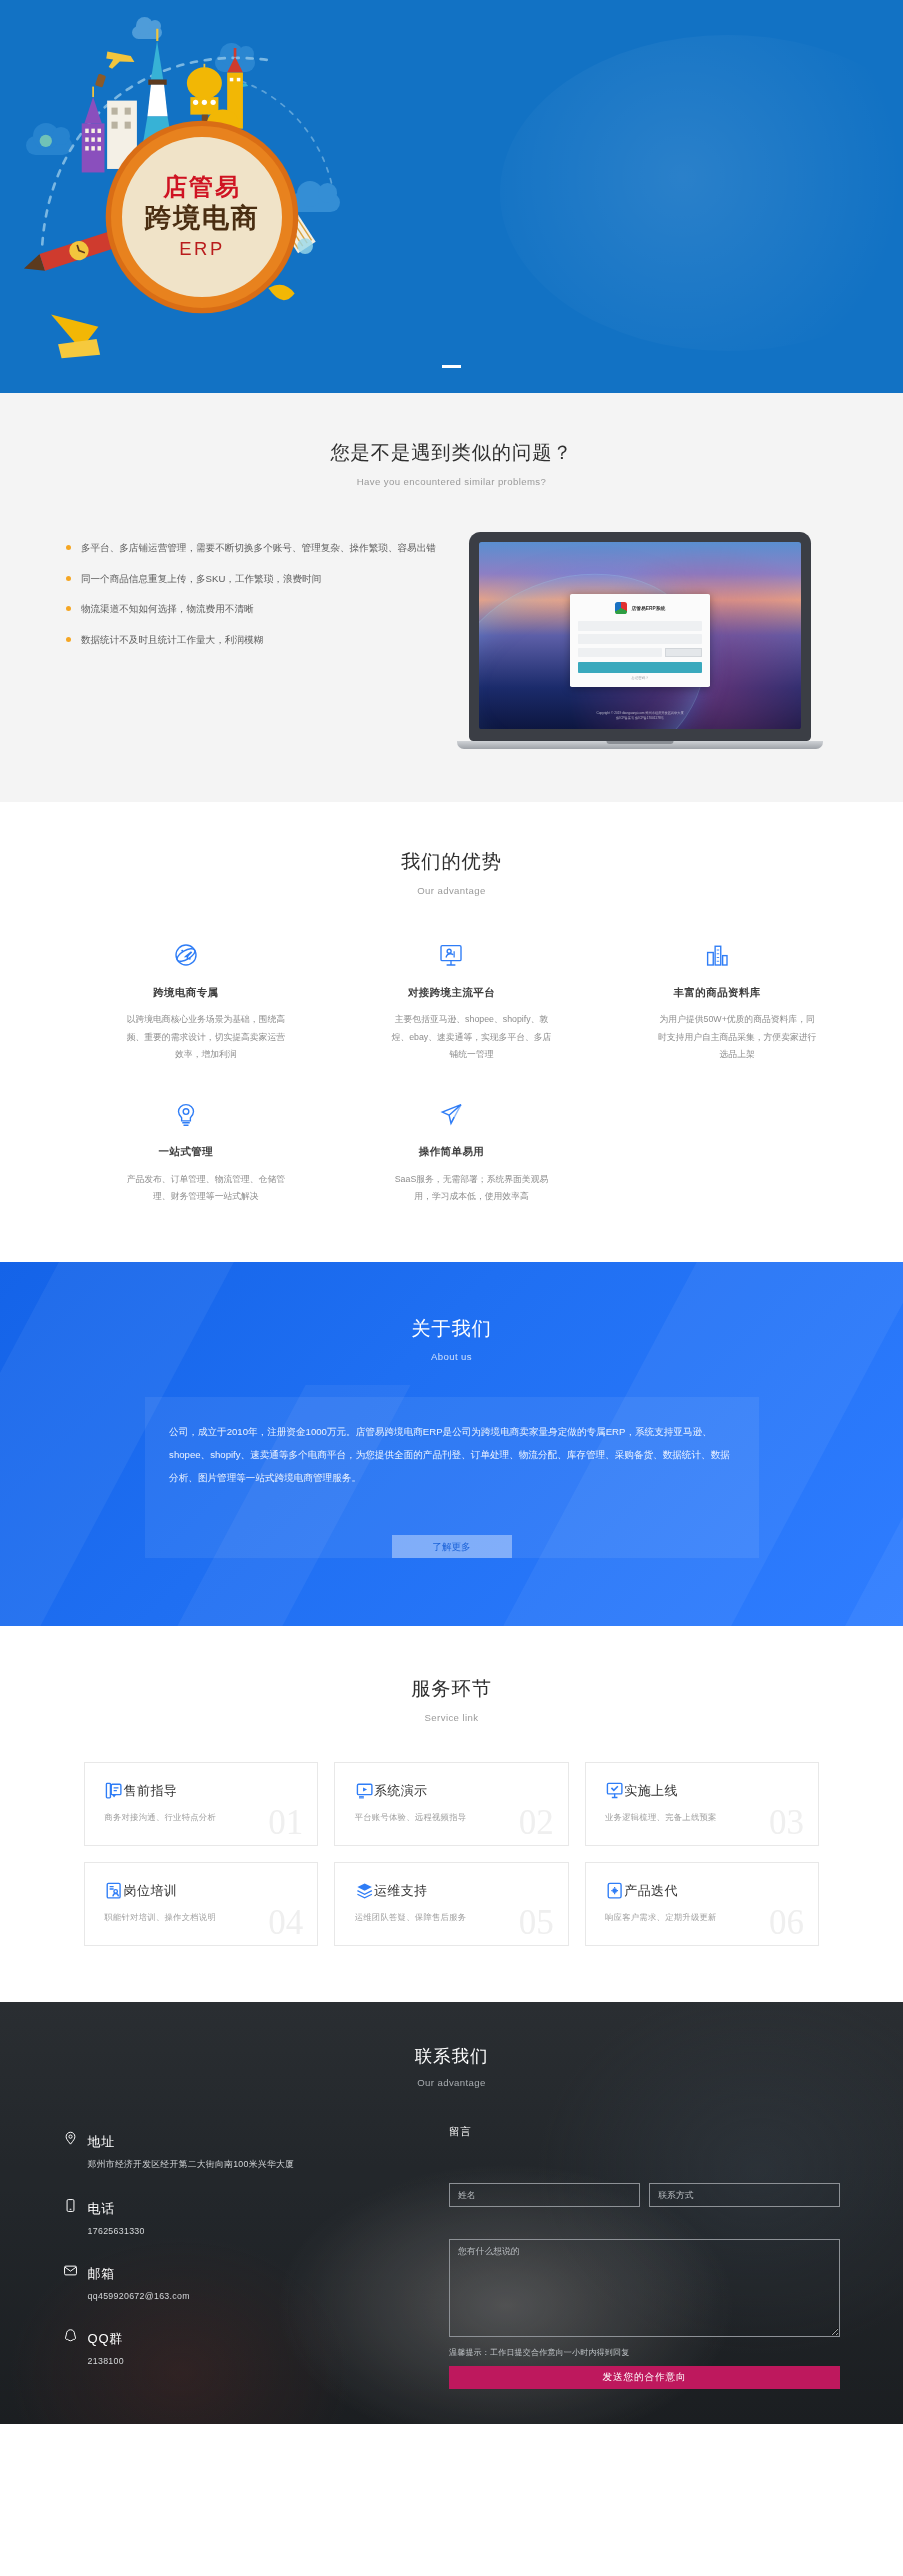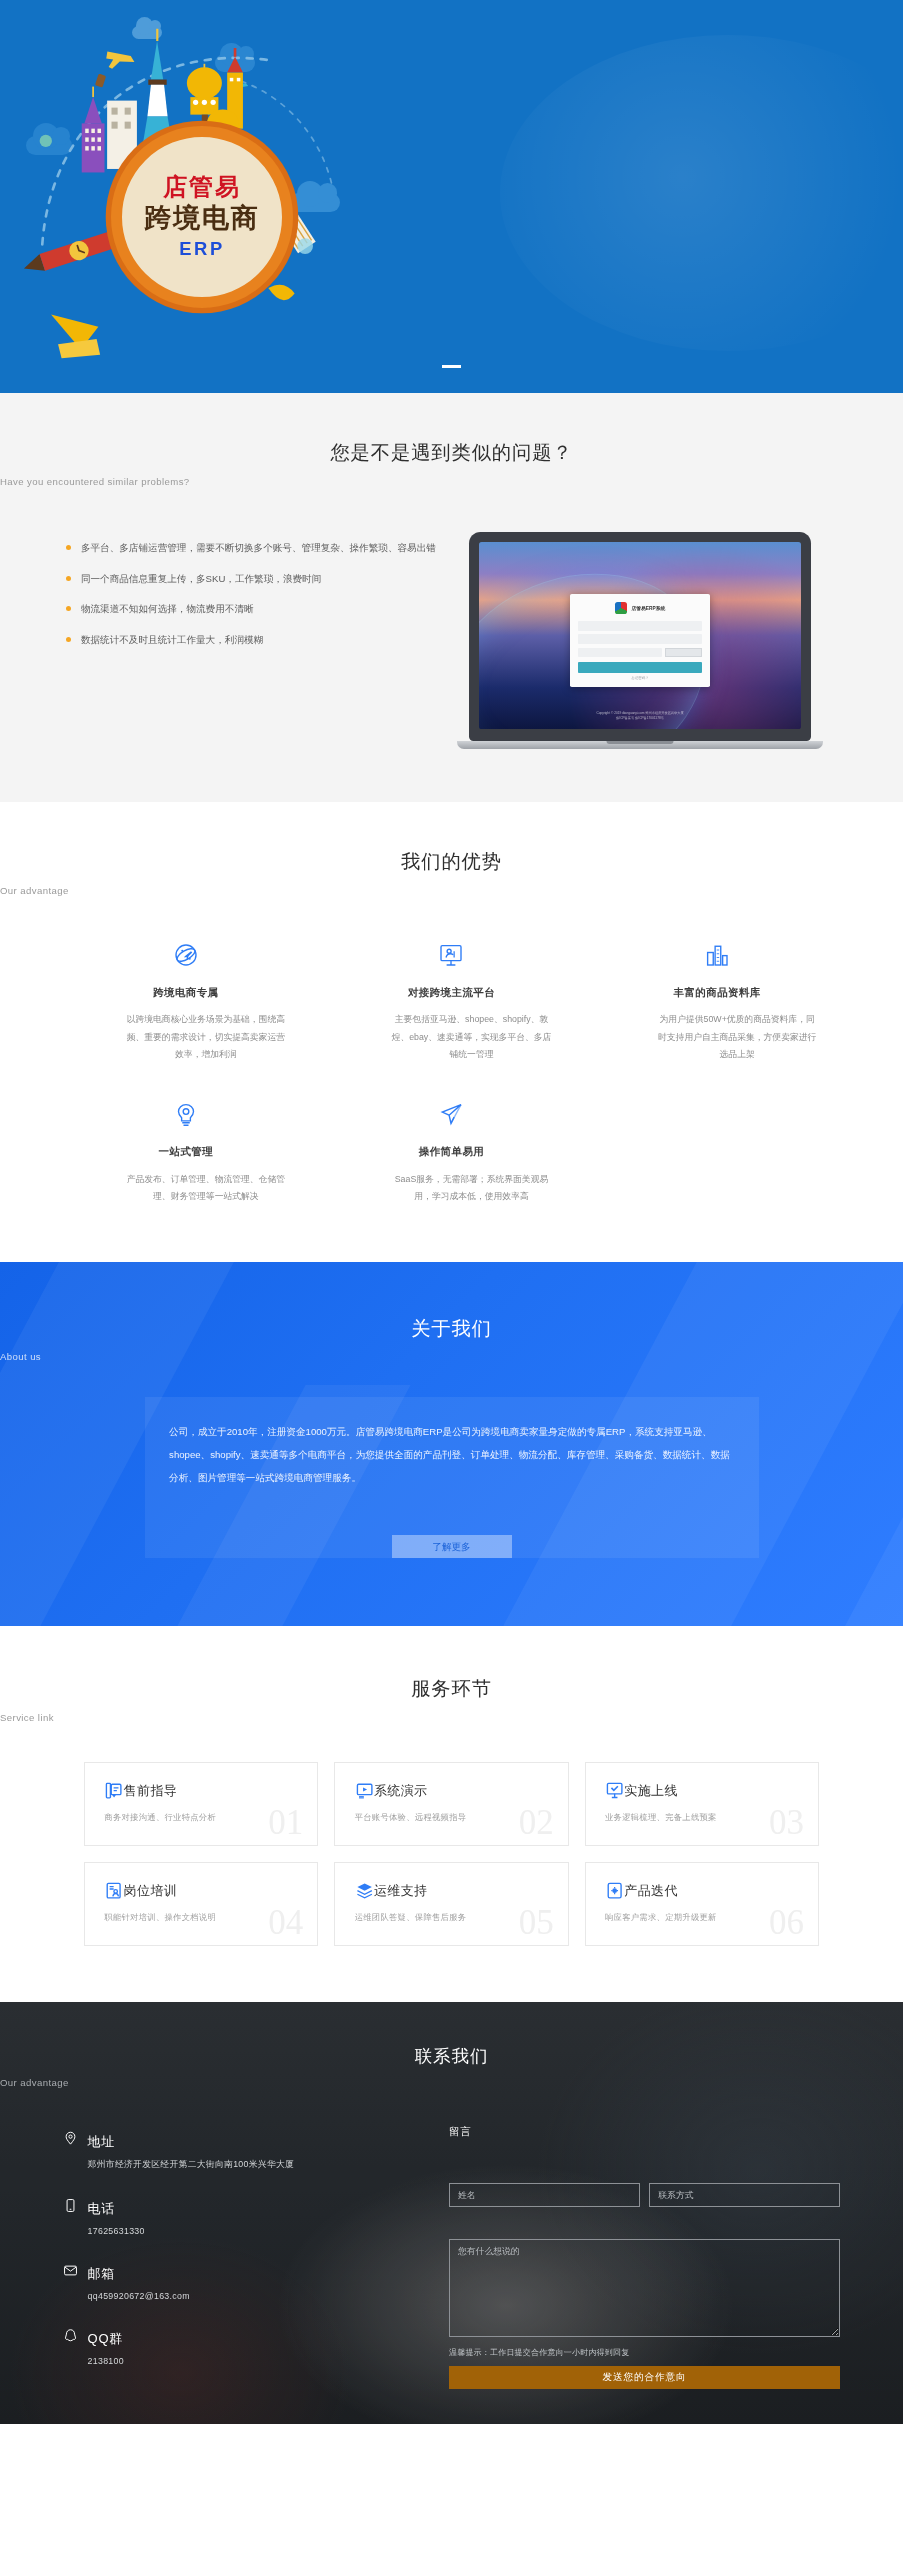--- a/index.html
+++ b/index.html
@@ -48,33 +48,33 @@
     width: 182px; height: 182px; border-radius: 50%;
     background: #f0e3c8;
     border: 11.4px solid #e8821e;
     box-shadow: 0 0 0 5.3px #d96d15;
     display: flex; flex-direction: column;
     align-items: center; justify-content: center;
     text-align: center;
   }
   .badge-top { font-size: 24px; font-weight: 700; color: #cf1322; letter-spacing: 1.8px; line-height: 1.15; }
   .badge-mid { font-size: 27px; font-weight: 700; color: #4a2e12; letter-spacing: 1.8px; line-height: 1.2; margin-top: 1.8px;}
-  .badge-bot { font-size: 18.4px; font-weight: 700; color: #1d4ed8; letter-spacing: 2.6px; margin-top: 3.5px; }
+  .badge-bot { font-size: 18.4px; font-weight: 400; color: #b91c1c; letter-spacing: 2.6px; margin-top: 3.5px; }
 
   .hero-copy { position: absolute; left: 396px; top: 146px; }
   .hero-line { color: #f2f7fb; font-size: 22px; line-height: 46px; letter-spacing: 1.8px; }
 
   .hero-dots { position: absolute; left: 0; right: 0; bottom: 24.6px; display: flex; justify-content: center; gap: 6.1px; }
   .hero-dots span { display: block; width: 19.3px; height: 3.5px; background: rgba(255,255,255,.45); }
   .hero-dots span.active { background: #ffffff; }
 
   
   .problems { background: #f4f4f4; padding: 46px 0 53px; }
   .sec-title { text-align: center; font-size: 19.3px; color: #2e2e2e; font-weight: 400; letter-spacing: 0.9px;}
-  .sec-sub { font-size: 9.6px; color: #9a9a9a; margin-top: 9.6px; letter-spacing: 0.4px;}
+  .sec-sub { text-align: center; font-size: 9.6px; color: #9a9a9a; margin-top: 9.6px; letter-spacing: 0.4px;}
   .problems-body { display: flex; margin-top: 42px; padding: 0 66px; align-items: flex-start; }
   .prob-list { width: 377px; padding-top: 10.5px; }
   .prob-item { display: flex; font-size: 9.6px; color: #5c5c5c; line-height: 17.5px; margin-bottom: 13px; }
   .prob-dot { width: 5.3px; height: 5.3px; border-radius: 50%; background: #f5a623; margin: 6.1px 9.6px 0 0; flex: 0 0 auto; }
   .laptop-wrap { flex: 1; display: flex; justify-content: center; padding-top: 3.5px;}
   .laptop { width: 342px; }
   .laptop-lid {
     background: #3b3e45; border-radius: 11.4px 11.4px 4.4px 4.4px; padding: 9.6px 9.6px 12.3px;
   }
   .laptop-screen {
@@ -193,21 +193,21 @@
   .form-title { font-size: 10.5px; color:#fff; margin-bottom: 11.4px; letter-spacing: 0.7px;}
   .form-row { display:flex; gap: 9.6px; margin-bottom: 9.6px; }
   .fld {
     background: transparent; border: 0.9px solid #8d9196; color: #e6e8ea;
     font-size: 8.8px; padding: 6.1px 8px; font-family: inherit; outline: none; width: 100%; margin-top: 32px;
   }
   .fld::placeholder { color: #b9bdc1; }
   textarea.fld { height: 98px; resize: vertical; display:block; }
   .form-note { font-size: 8px; color: #c2c6ca; margin: 9.6px 0 8.8px; letter-spacing:0.2px;}
   .send-btn {
-    width: 100%; height: 23px; background: #a16207; color:#fff; border:none;
+    width: 100%; height: 23px; background: #be185d; color:#fff; border:none;
     font-size: 9.6px; cursor:pointer; font-family: inherit; letter-spacing: 0.9px;
   }
 </style>
 </head>
 <body>
 
 <section class="hero">
   <div class="hero-bg-glow"></div>
   <div class="cloud c1"></div>
   <div class="cloud c2"></div>

